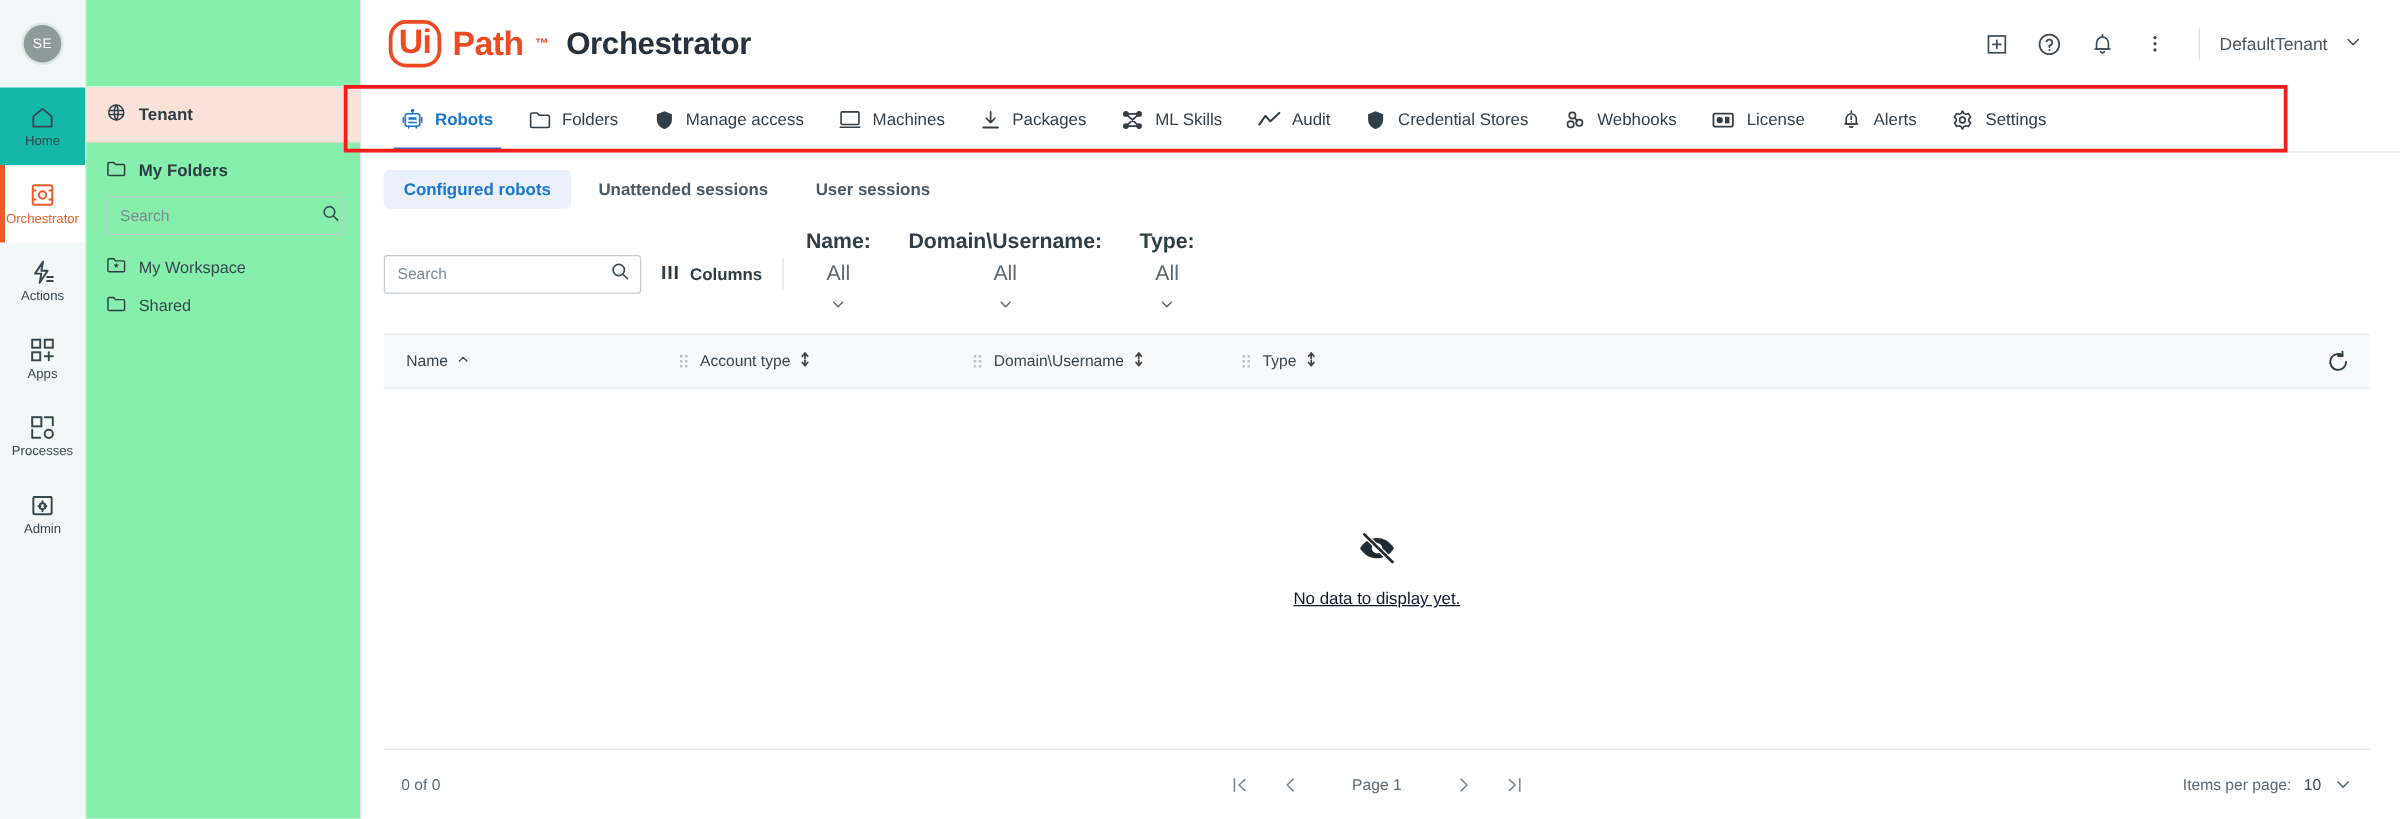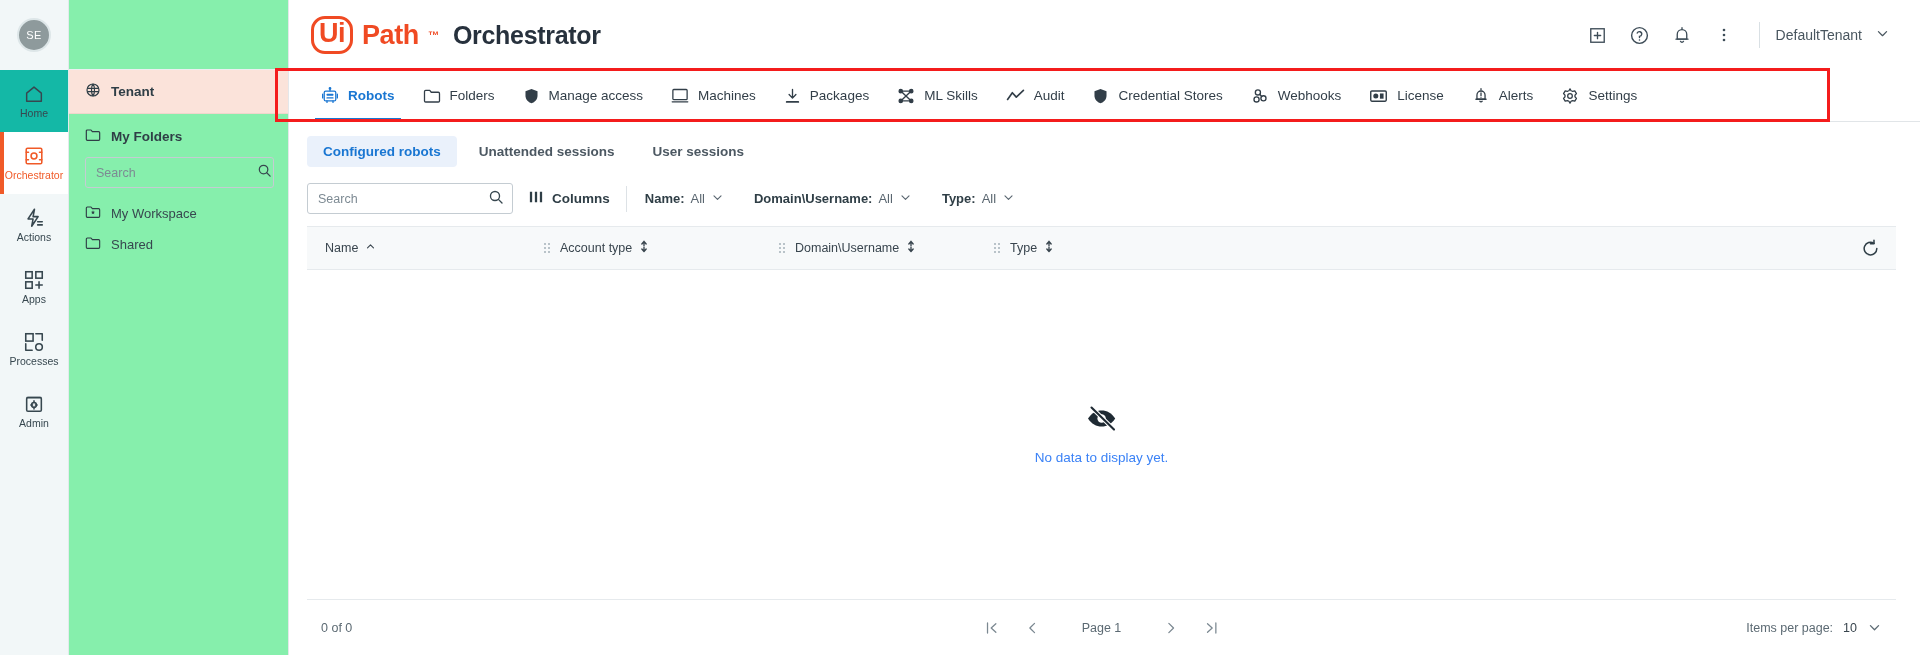--- a/index.html
+++ b/index.html
@@ -141,22 +141,22 @@
     flex: 1; border: none; outline: none; font-size: 12.5px;
     font-family: "Liberation Sans", sans-serif; color: #2f3e46; background: transparent;
   }
   .fb-search input::placeholder { color: #7d8a93; }
   .fb-columns {
     display: flex; align-items: center; gap: 9px; font-size: 13.5px; color: #2f3e46;
     font-weight: bold; cursor: pointer; padding: 0 16px 0 0;
   }
   .fb-divider { width: 1px; height: 26px; background: #dde2e6; margin-right: 18px; }
   .fb-filter {
-    display: flex; align-items: center; gap: 6px; font-size: 13px; color: #2f3e46;
-    cursor: pointer; margin-right: 30px; white-space: nowrap;
+    display: flex; align-items: center; gap: 6px; font-size: 17px; color: #2f3e46;
+    cursor: pointer; margin-right: 30px; white-space: nowrap; flex-direction: column;
   }
   .fb-filter b { font-weight: bold; }
   .fb-filter .fval { color: #5a6670; }
 
   
   .table-wrap { margin: 0 24px 0 18px; flex: 1; display: flex; flex-direction: column; min-height: 0; }
   .thead {
     height: 44px; background: #f7f9fa;
     border-top: 1px solid #e6eaed; border-bottom: 1px solid #e6eaed;
     display: flex; align-items: center; position: relative;
@@ -172,21 +172,21 @@
   .th .grip i { width: 2px; height: 2px; background: #b9c3c9; display: block; }
   .refresh-btn {
     position: absolute; right: 12px; top: 50%; transform: translateY(-50%);
     width: 28px; height: 28px; display: flex; align-items: center; justify-content: center;
     cursor: pointer; color: #2f3e46;
   }
   .empty-state {
     flex: 1; display: flex; flex-direction: column; align-items: center; justify-content: center;
     gap: 14px; color: #2f3e46; min-height: 0;
   }
-  .empty-text { font-size: 13.5px; color: #3b82f6; }
+  .empty-text { font-size: 13.5px; color: #0f172a; text-decoration: underline; }
 
   .tfoot {
     height: 56px; border-top: 1px solid #e6eaed;
     display: flex; align-items: center; position: relative; padding: 0 10px 0 14px;
   }
   .count { font-size: 12.5px; color: #5c6a73; }
   .pager {
     position: absolute; left: 50%; transform: translateX(-50%);
     display: flex; align-items: center; gap: 0px;
   }

